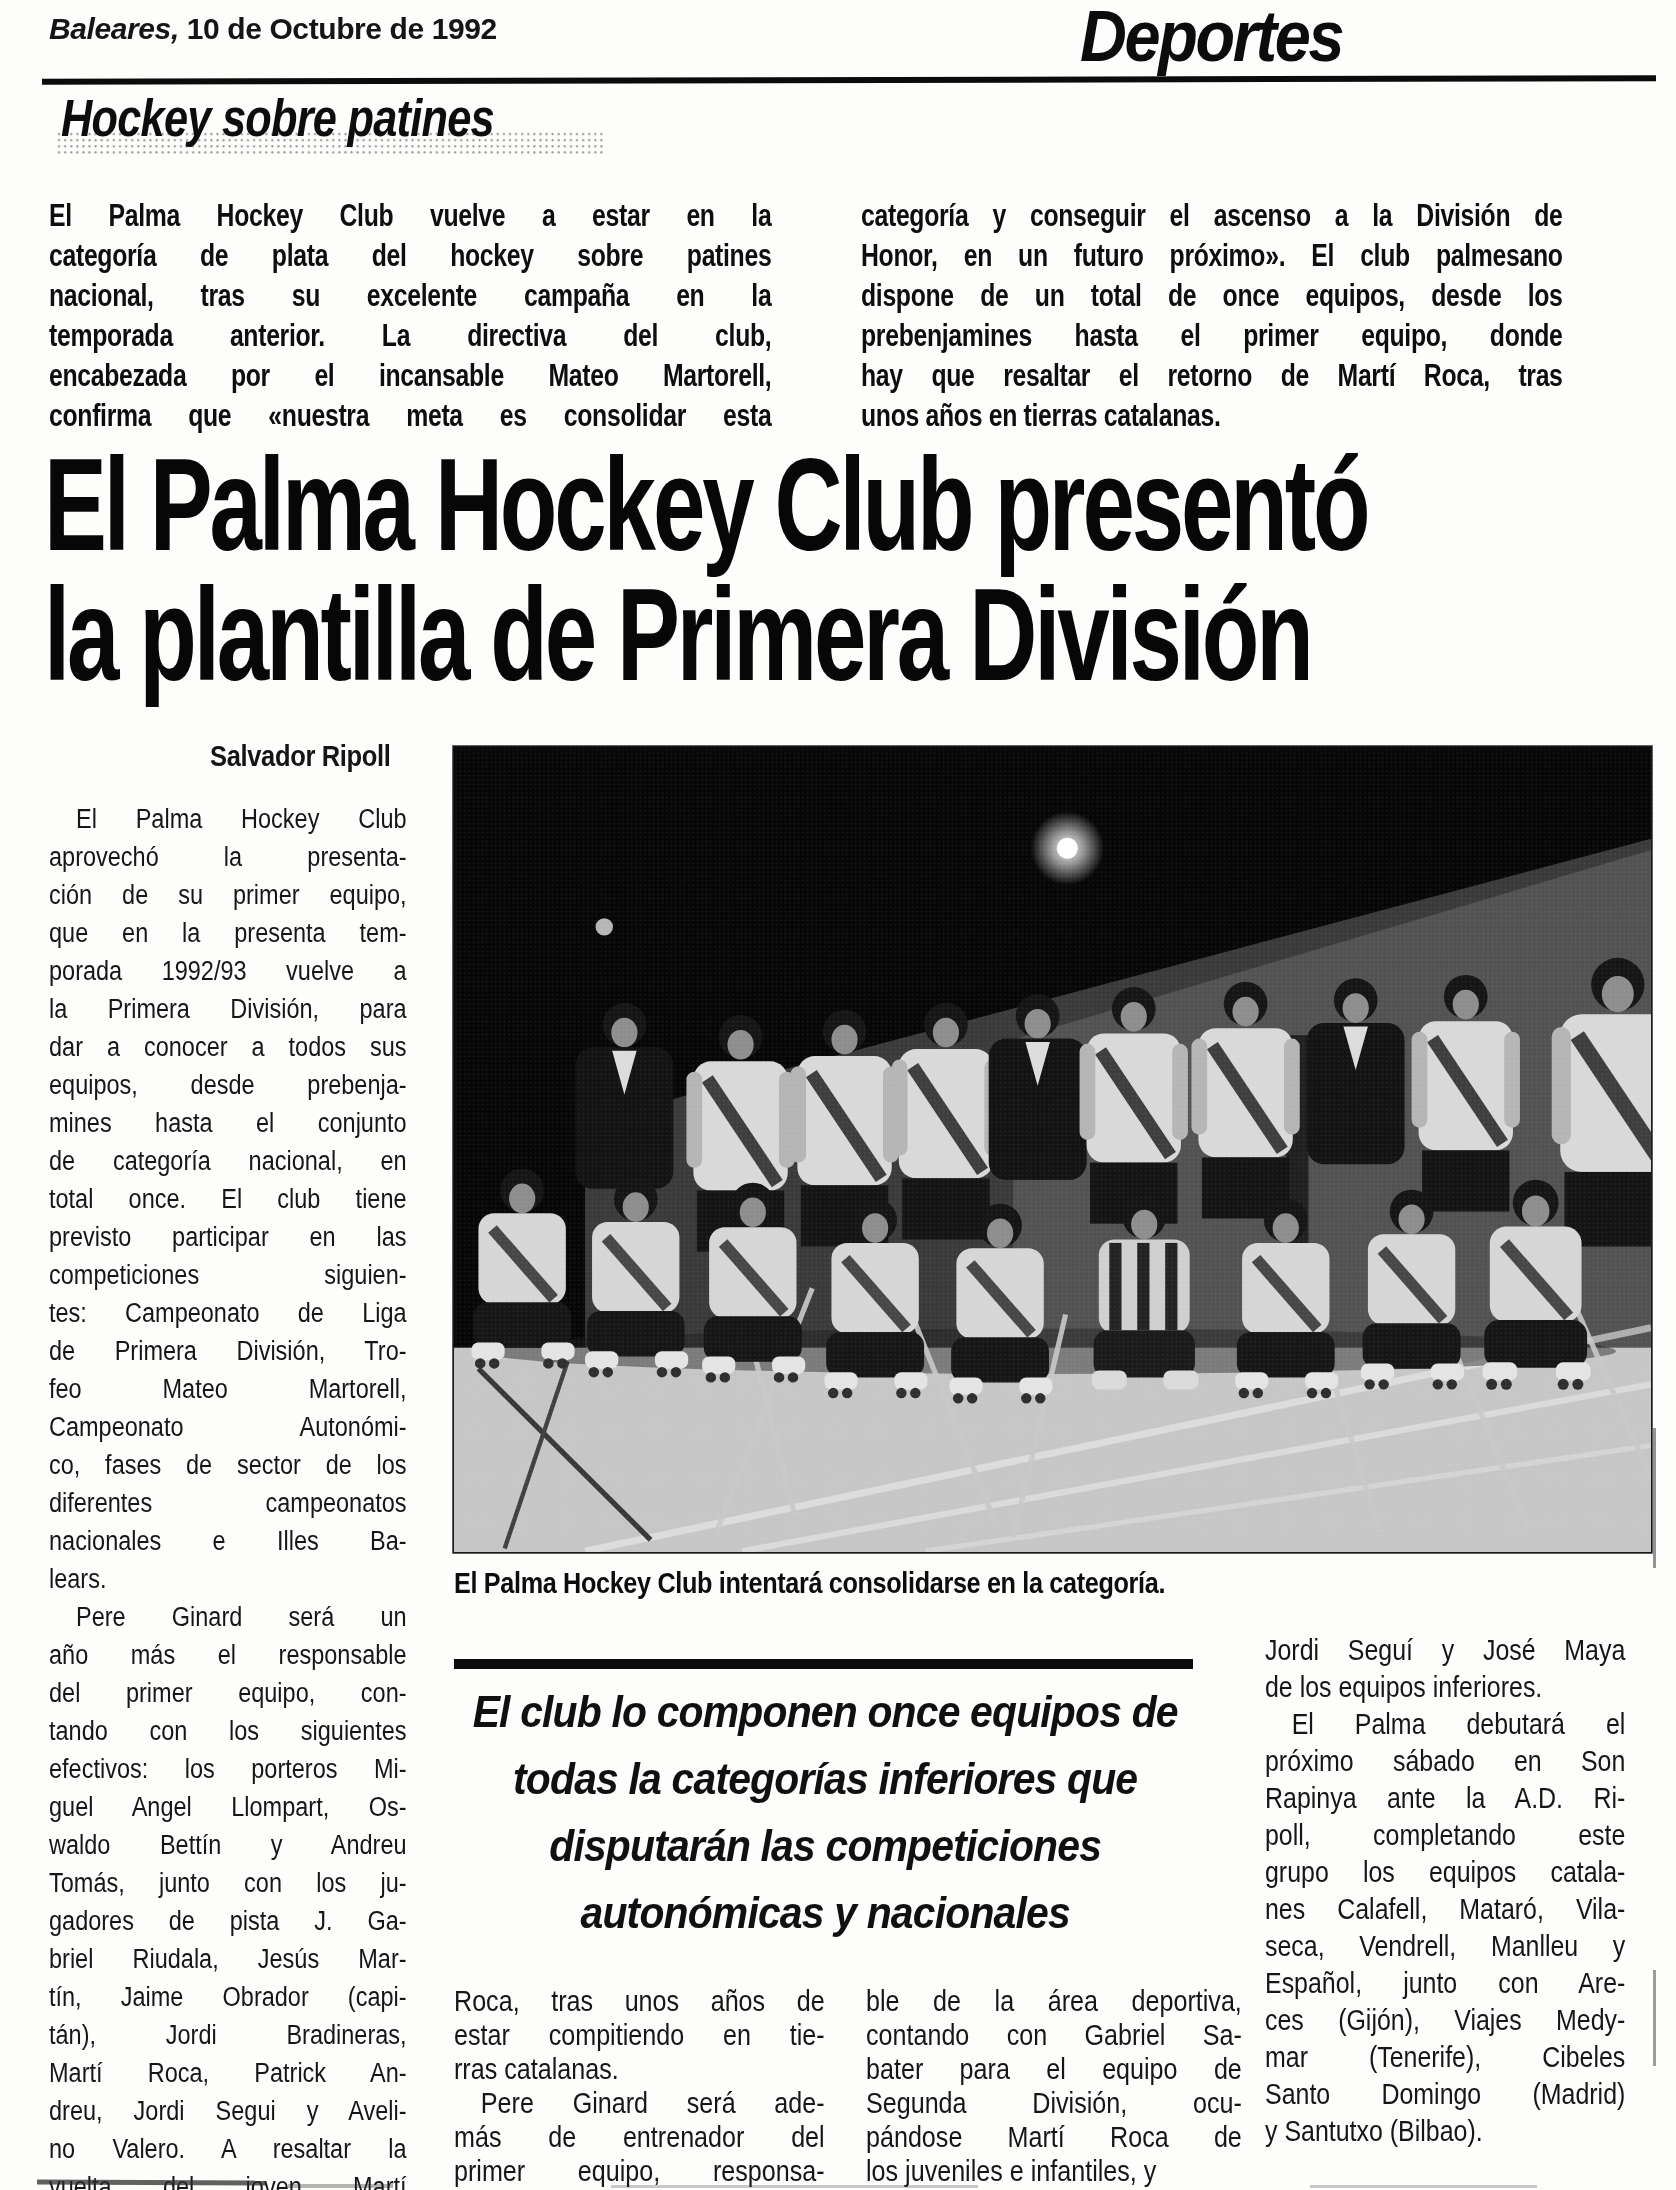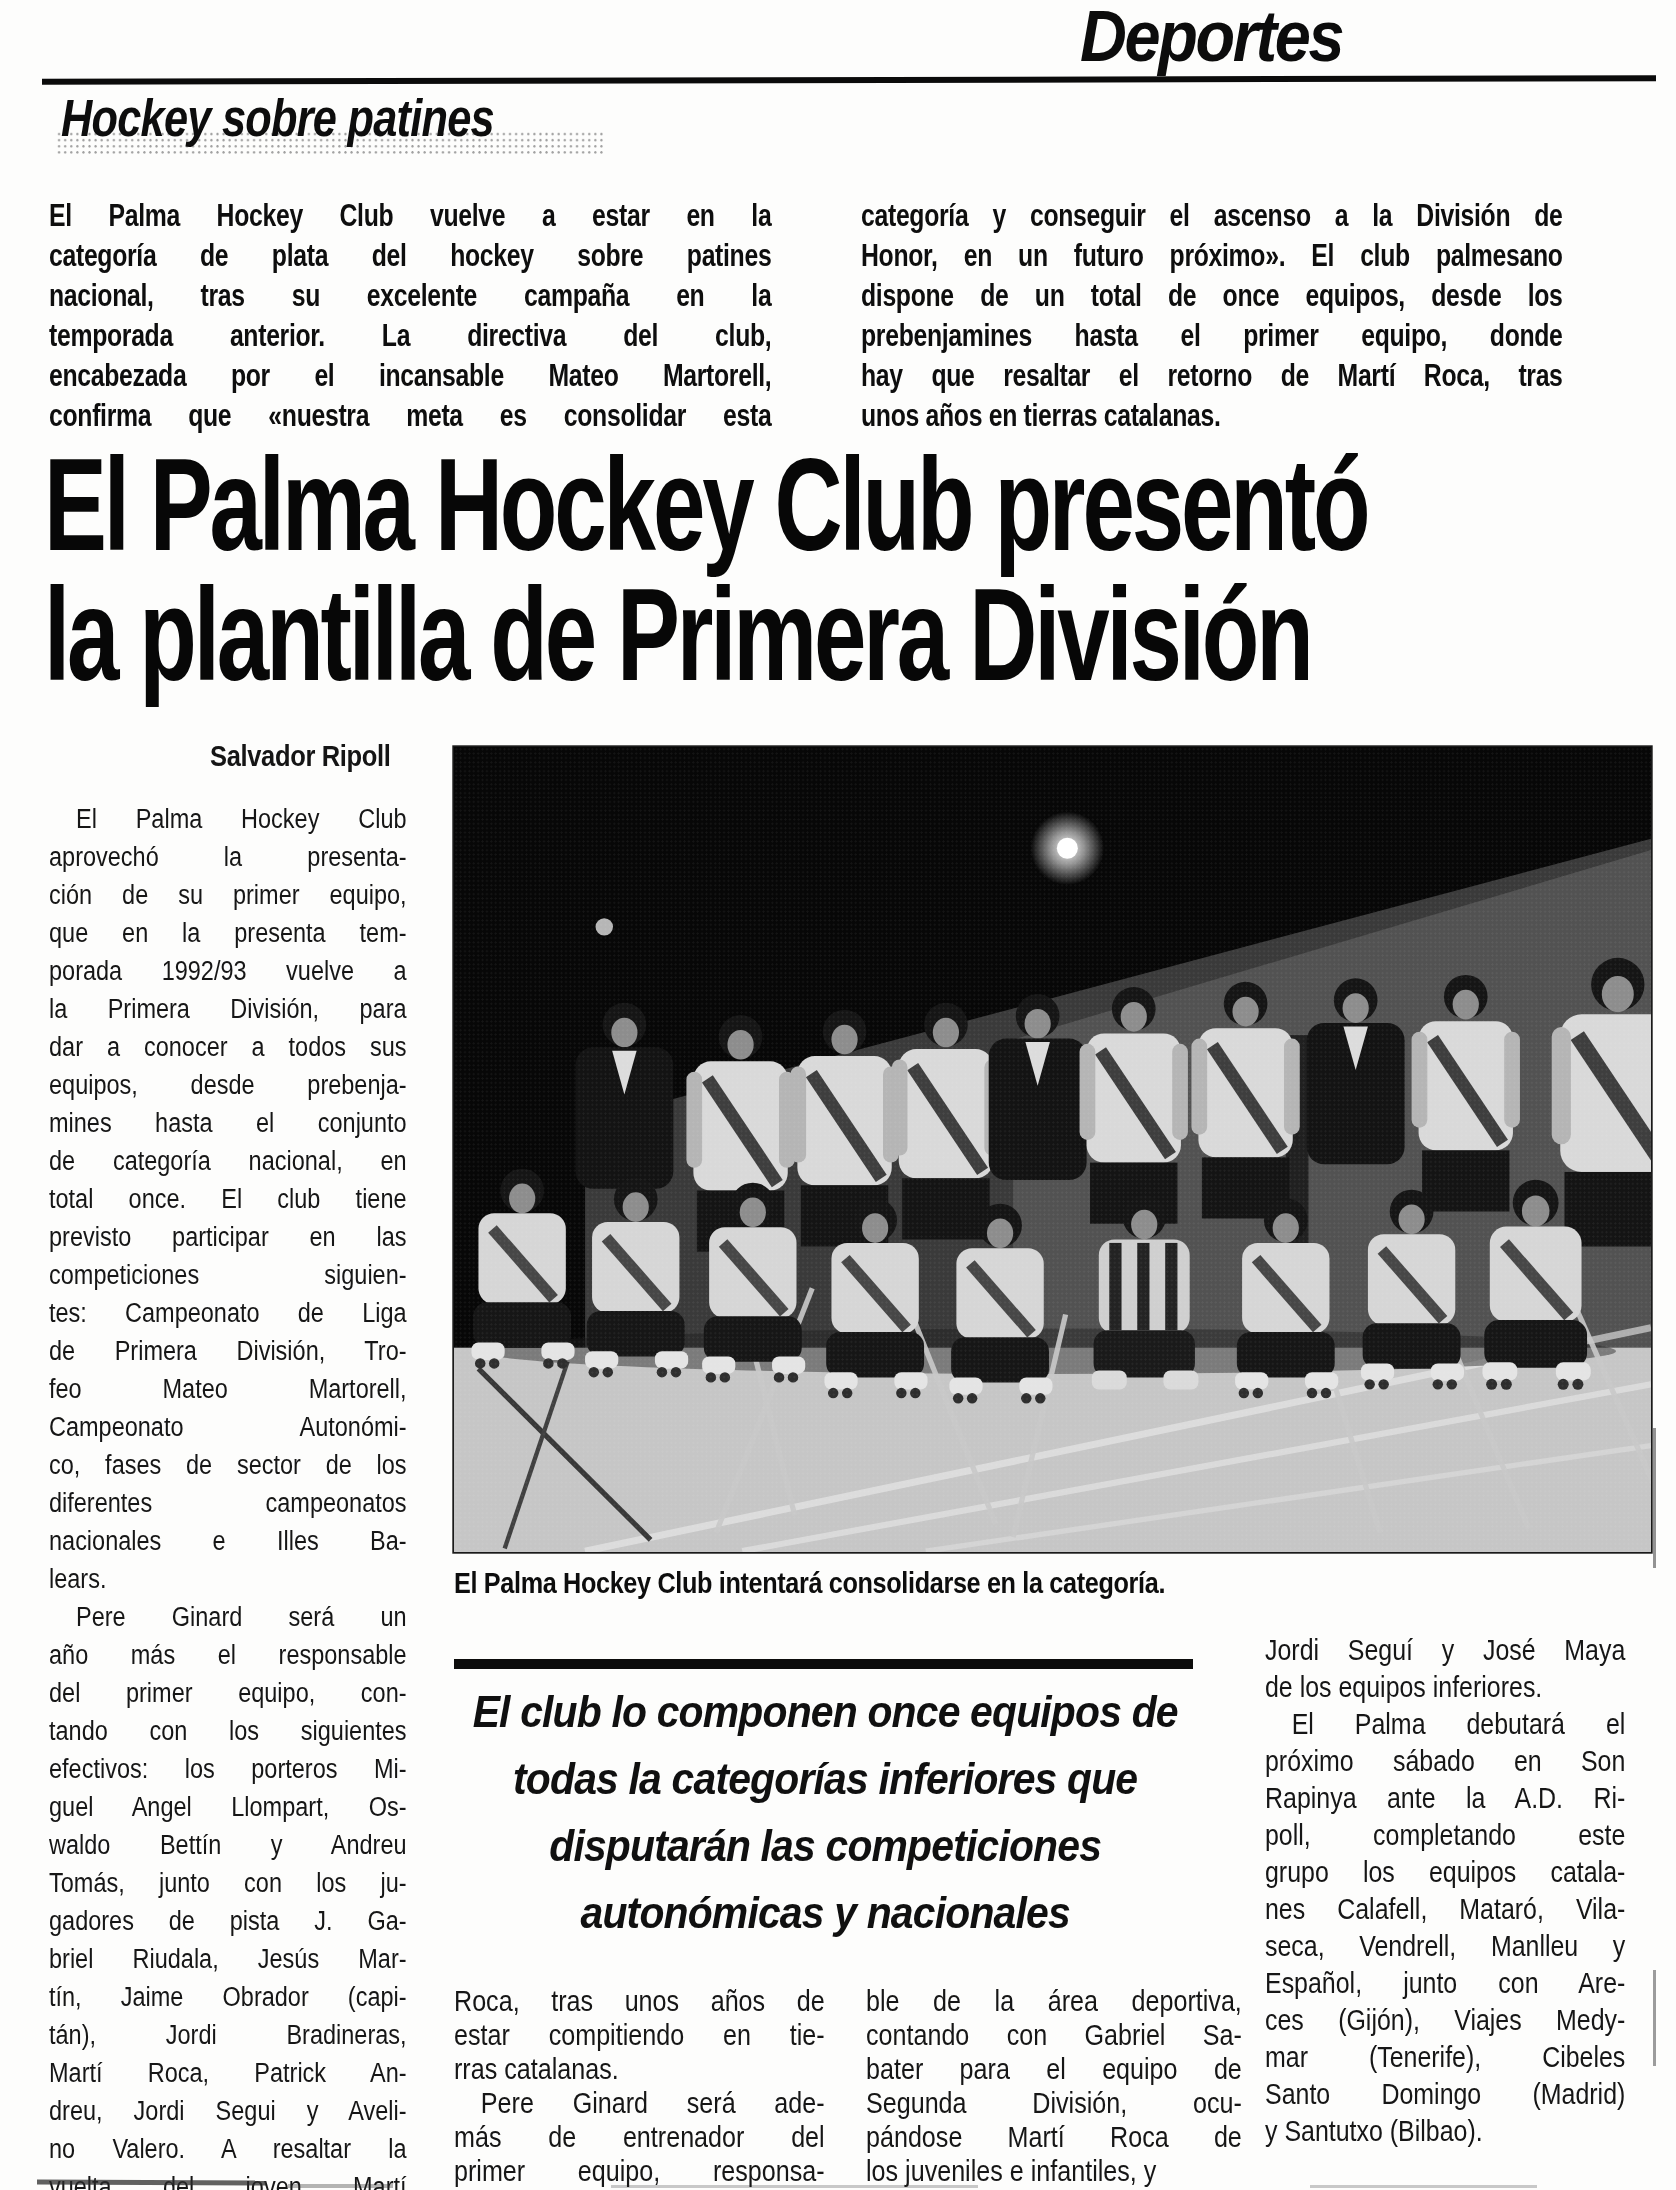--- a/index.html
+++ b/index.html
@@ -61,20 +61,23 @@
   .art-b3{left:611px;top:2185px;width:367px;height:2.6px;opacity:.25;}
   .art-b4{left:1310px;top:2185px;width:227px;height:2.6px;opacity:.25;}
   .art-r1{left:1653px;top:1428px;width:2.6px;height:140px;opacity:.55;background:#3c3c3c;}
   .art-r2{left:1653px;top:1970px;width:2.6px;height:96px;opacity:.5;background:#3c3c3c;}
 </style>
 </head>
 <body>
 
 <div class="page">
 
+  <div class="abs masthead-left">
+    <span class="paper">Baleares,</span><span class="date"> 10 de Octubre de 1992</span>
+  </div>
   <div class="abs section-title">Deportes</div>
   <div class="abs header-rule"></div>
 
   <div class="abs kicker-shadow"></div>
   <div class="abs kicker">Hockey sobre patines</div>
 
   <div class="abs lead lead-left">
       <div class="tl">El Palma Hockey Club vuelve a estar en la</div>
       <div class="tl">categoría de plata del hockey sobre patines</div>
       <div class="tl">nacional, tras su excelente campaña en la</div>

